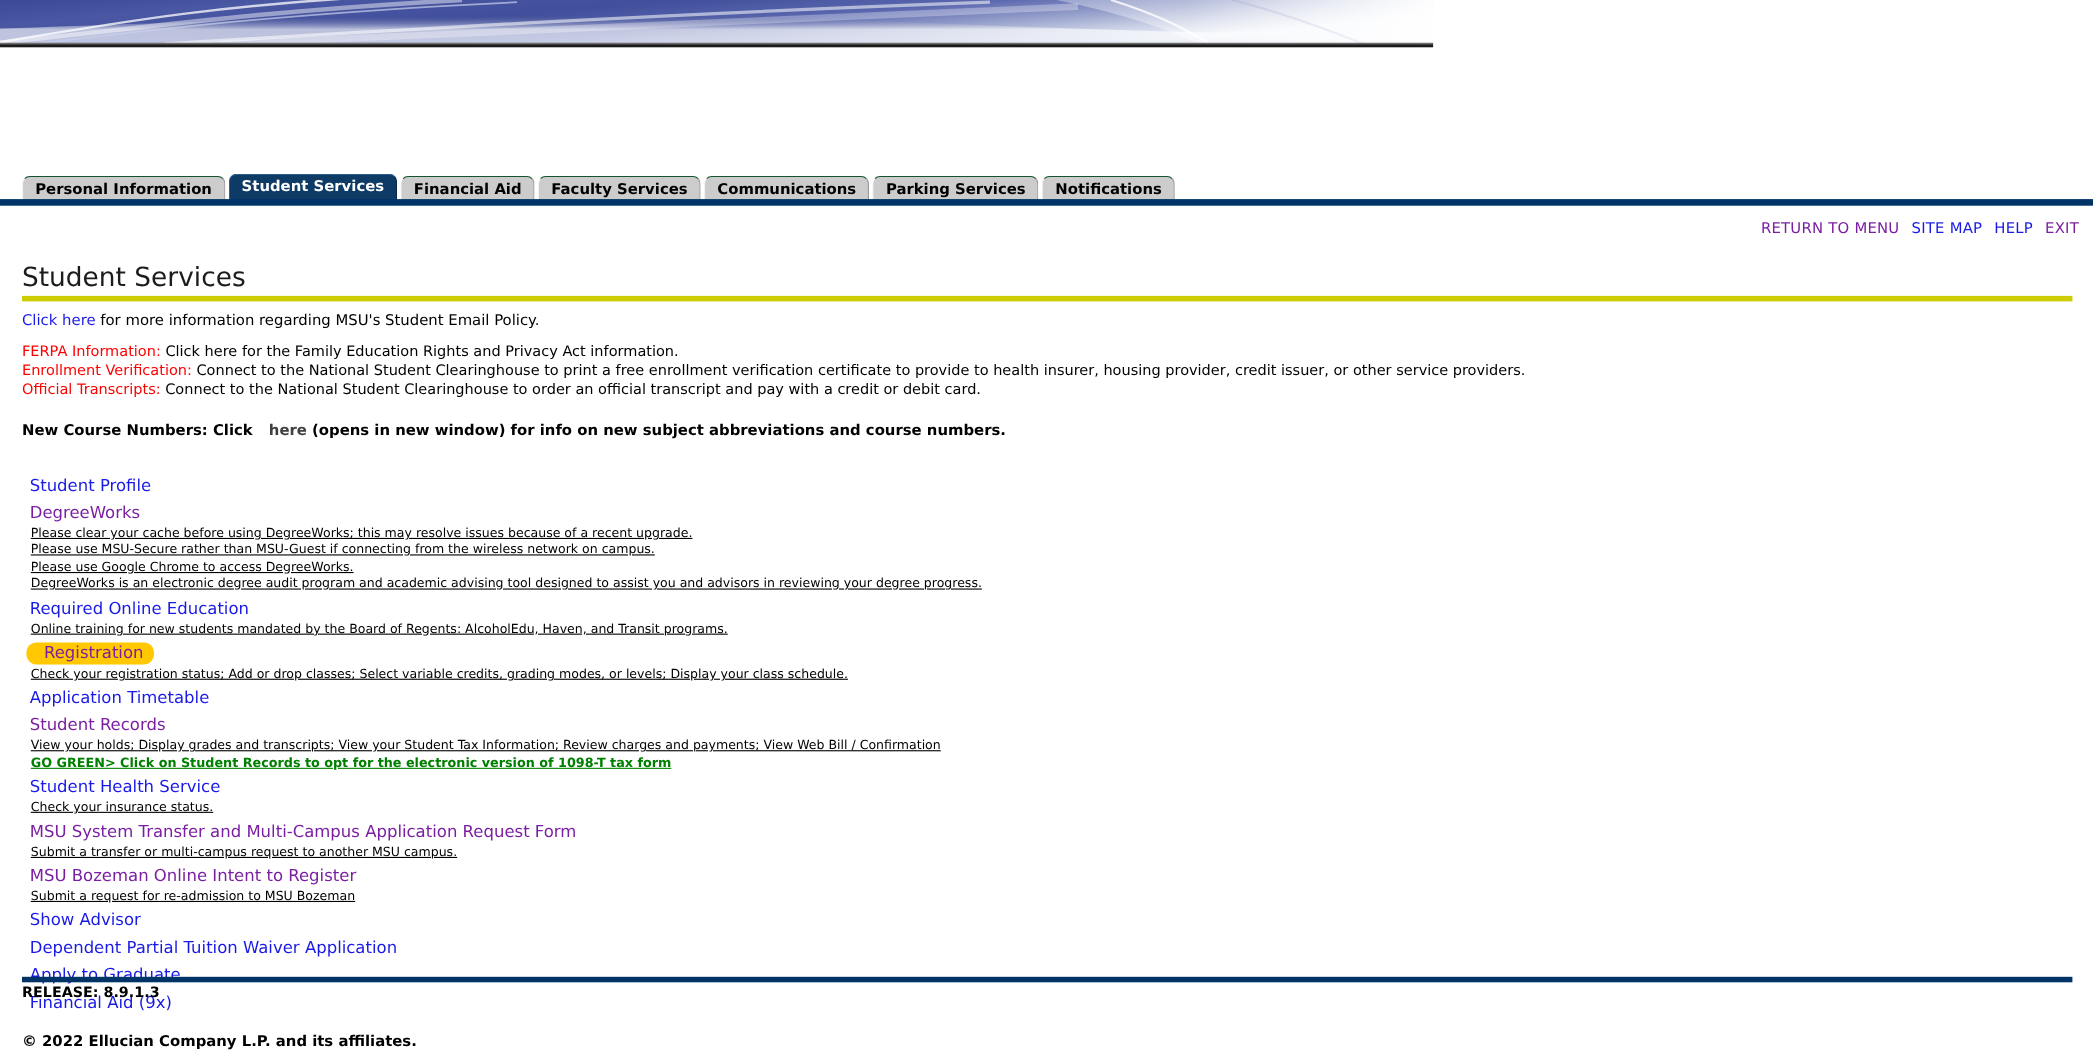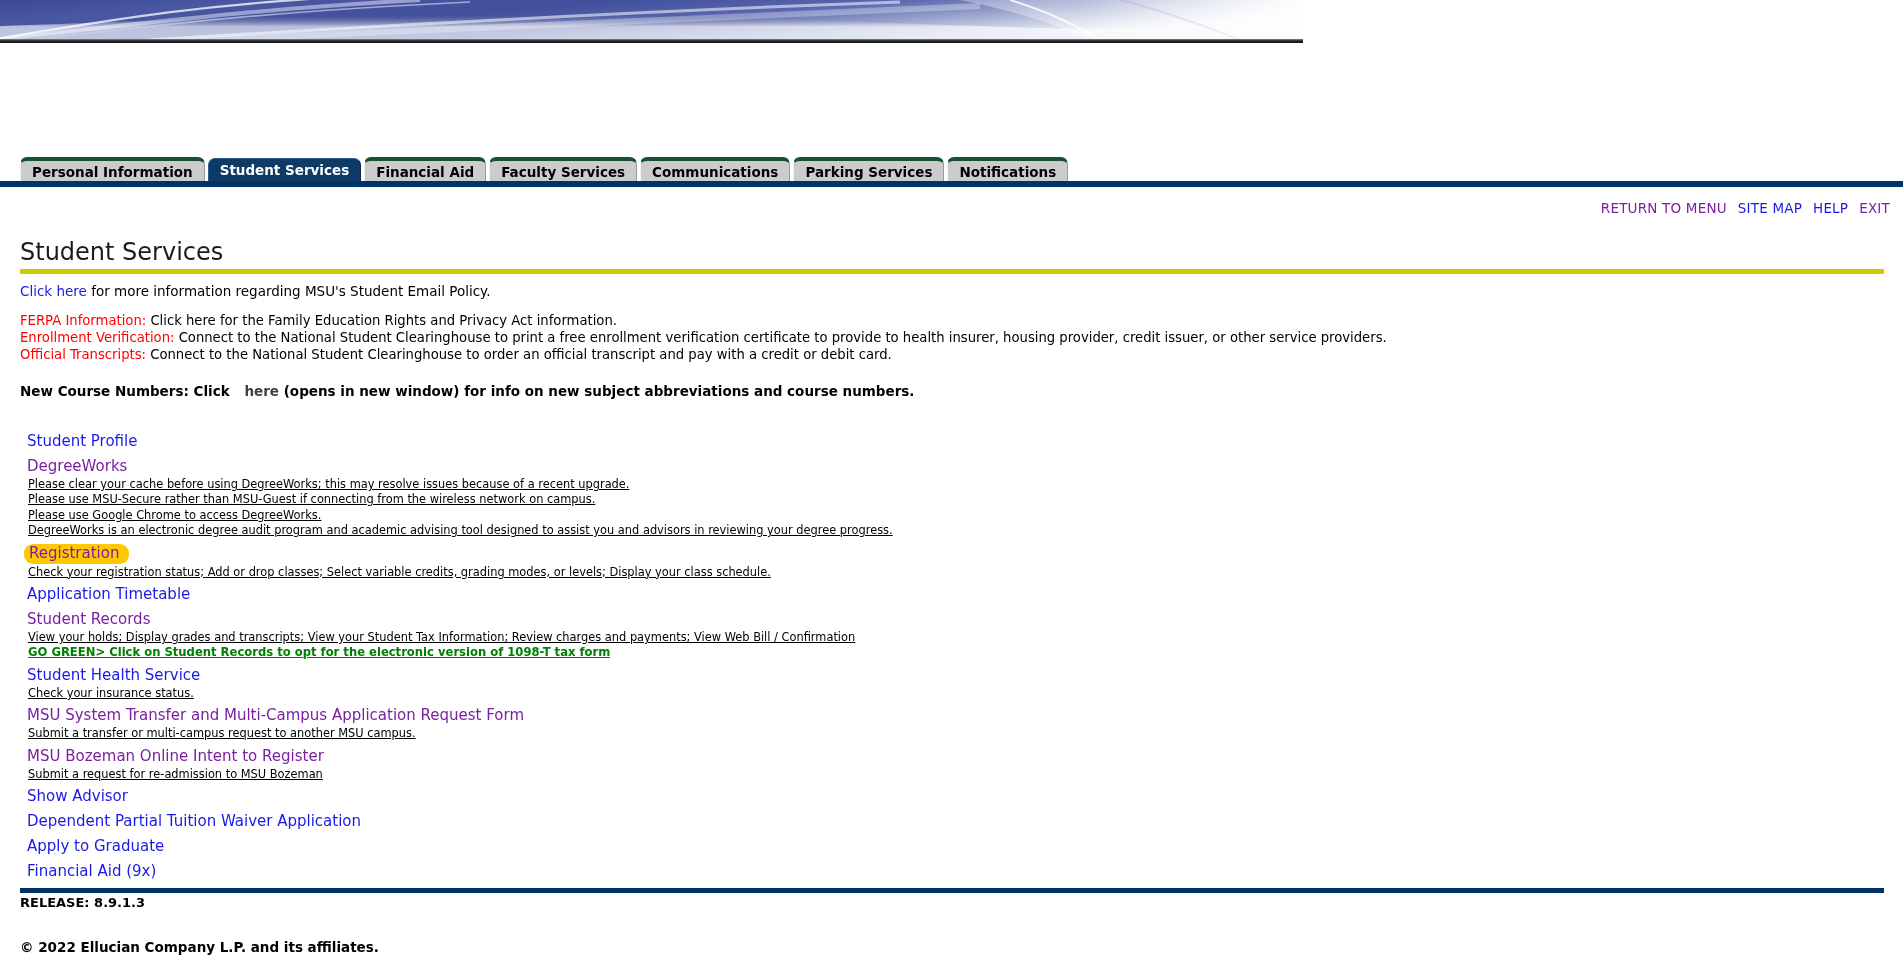--- a/index.html
+++ b/index.html
@@ -46,21 +46,21 @@
   .tab {
     display: inline-block;
     padding: 4px 11px 5px 11px;
     font-family: "DejaVu Sans", "Liberation Sans", sans-serif;
     font-size: 13.5px;
     font-weight: bold;
     color: #000000;
     background: #cccccc;
     border-top-left-radius: 7px;
     border-top-right-radius: 7px;
-    border-top: 4px solid #14532d;
+    border-top: 1px solid #14532d;
     border-left: 1px solid #f2f2f2;
     border-right: 1px solid #9a9a9a;
     line-height: 15px;
     white-space: nowrap;
     cursor: pointer;
     position: relative;
     top: 1px;
   }
   .tab.active {
     background: #0d3b66;
@@ -180,21 +180,21 @@
     padding: 1px 0;
     margin-top: 6px;
     white-space: nowrap;
   }
   .service-link.blue    { color: #1a1ae6; }
   .service-link.visited { color: #7b1fa2; }
   .service-link.highlight {
     background: #ffc800;
     color: #7b1fa2;
     border-radius: 9px;
-    padding: 1px 10px 2px 5px;
+    padding: 1px 10px 2px 16px;
     margin-left: -3px;
   }
 
   .service-desc {
     font-size: 11.4px;
     line-height: 14.4px;
     color: #000000;
     margin-top: 1px;
     margin-left: 1px;
     white-space: nowrap;
@@ -314,20 +314,21 @@
       <div class="info-row"><span class="info-label">Official Transcripts:</span><span class="info-text"> Connect to the National Student Clearinghouse to order an official transcript and pay with a credit or debit card.</span></div>
     </div>
 
   <div class="course-note">
     <span>New Course Numbers: Click </span><a href="#">here</a><span> (opens in new window) for info on new subject abbreviations and course numbers.</span>
   </div>
 
   <div class="service-list">
       <div class="service-item"><a href="#" class="service-link blue">Student Profile</a></div>
       <div class="service-item"><a href="#" class="service-link visited">DegreeWorks</a><div class="service-desc">Please clear your cache before using DegreeWorks; this may resolve issues because of a recent upgrade.</div><div class="service-desc">Please use MSU-Secure rather than MSU-Guest if connecting from the wireless network on campus.</div><div class="service-desc">Please use Google Chrome to access DegreeWorks.</div><div class="service-desc">DegreeWorks is an electronic degree audit program and academic advising tool designed to assist you and advisors in reviewing your degree progress.</div></div>
+      <div class="service-item"><a href="#" class="service-link blue">Required Online Education</a><div class="service-desc">Online training for new students mandated by the Board of Regents: AlcoholEdu, Haven, and Transit programs.</div></div>
       <div class="service-item"><a href="#" class="service-link highlight">Registration</a><div class="service-desc">Check your registration status; Add or drop classes; Select variable credits, grading modes, or levels; Display your class schedule.</div></div>
       <div class="service-item"><a href="#" class="service-link blue">Application Timetable</a></div>
       <div class="service-item"><a href="#" class="service-link visited">Student Records</a><div class="service-desc">View your holds; Display grades and transcripts; View your Student Tax Information; Review charges and payments; View Web Bill / Confirmation</div><div class="service-desc green">GO GREEN&gt; Click on Student Records to opt for the electronic version of 1098-T tax form</div></div>
       <div class="service-item"><a href="#" class="service-link blue">Student Health Service</a><div class="service-desc">Check your insurance status.</div></div>
       <div class="service-item"><a href="#" class="service-link visited">MSU System Transfer and Multi-Campus Application Request Form</a><div class="service-desc">Submit a transfer or multi-campus request to another MSU campus.</div></div>
       <div class="service-item"><a href="#" class="service-link visited">MSU Bozeman Online Intent to Register</a><div class="service-desc">Submit a request for re-admission to MSU Bozeman</div></div>
       <div class="service-item"><a href="#" class="service-link blue">Show Advisor</a></div>
       <div class="service-item"><a href="#" class="service-link blue">Dependent Partial Tuition Waiver Application</a></div>
       <div class="service-item"><a href="#" class="service-link blue">Apply to Graduate</a></div>
       <div class="service-item"><a href="#" class="service-link blue">Financial Aid (9x)</a></div>

